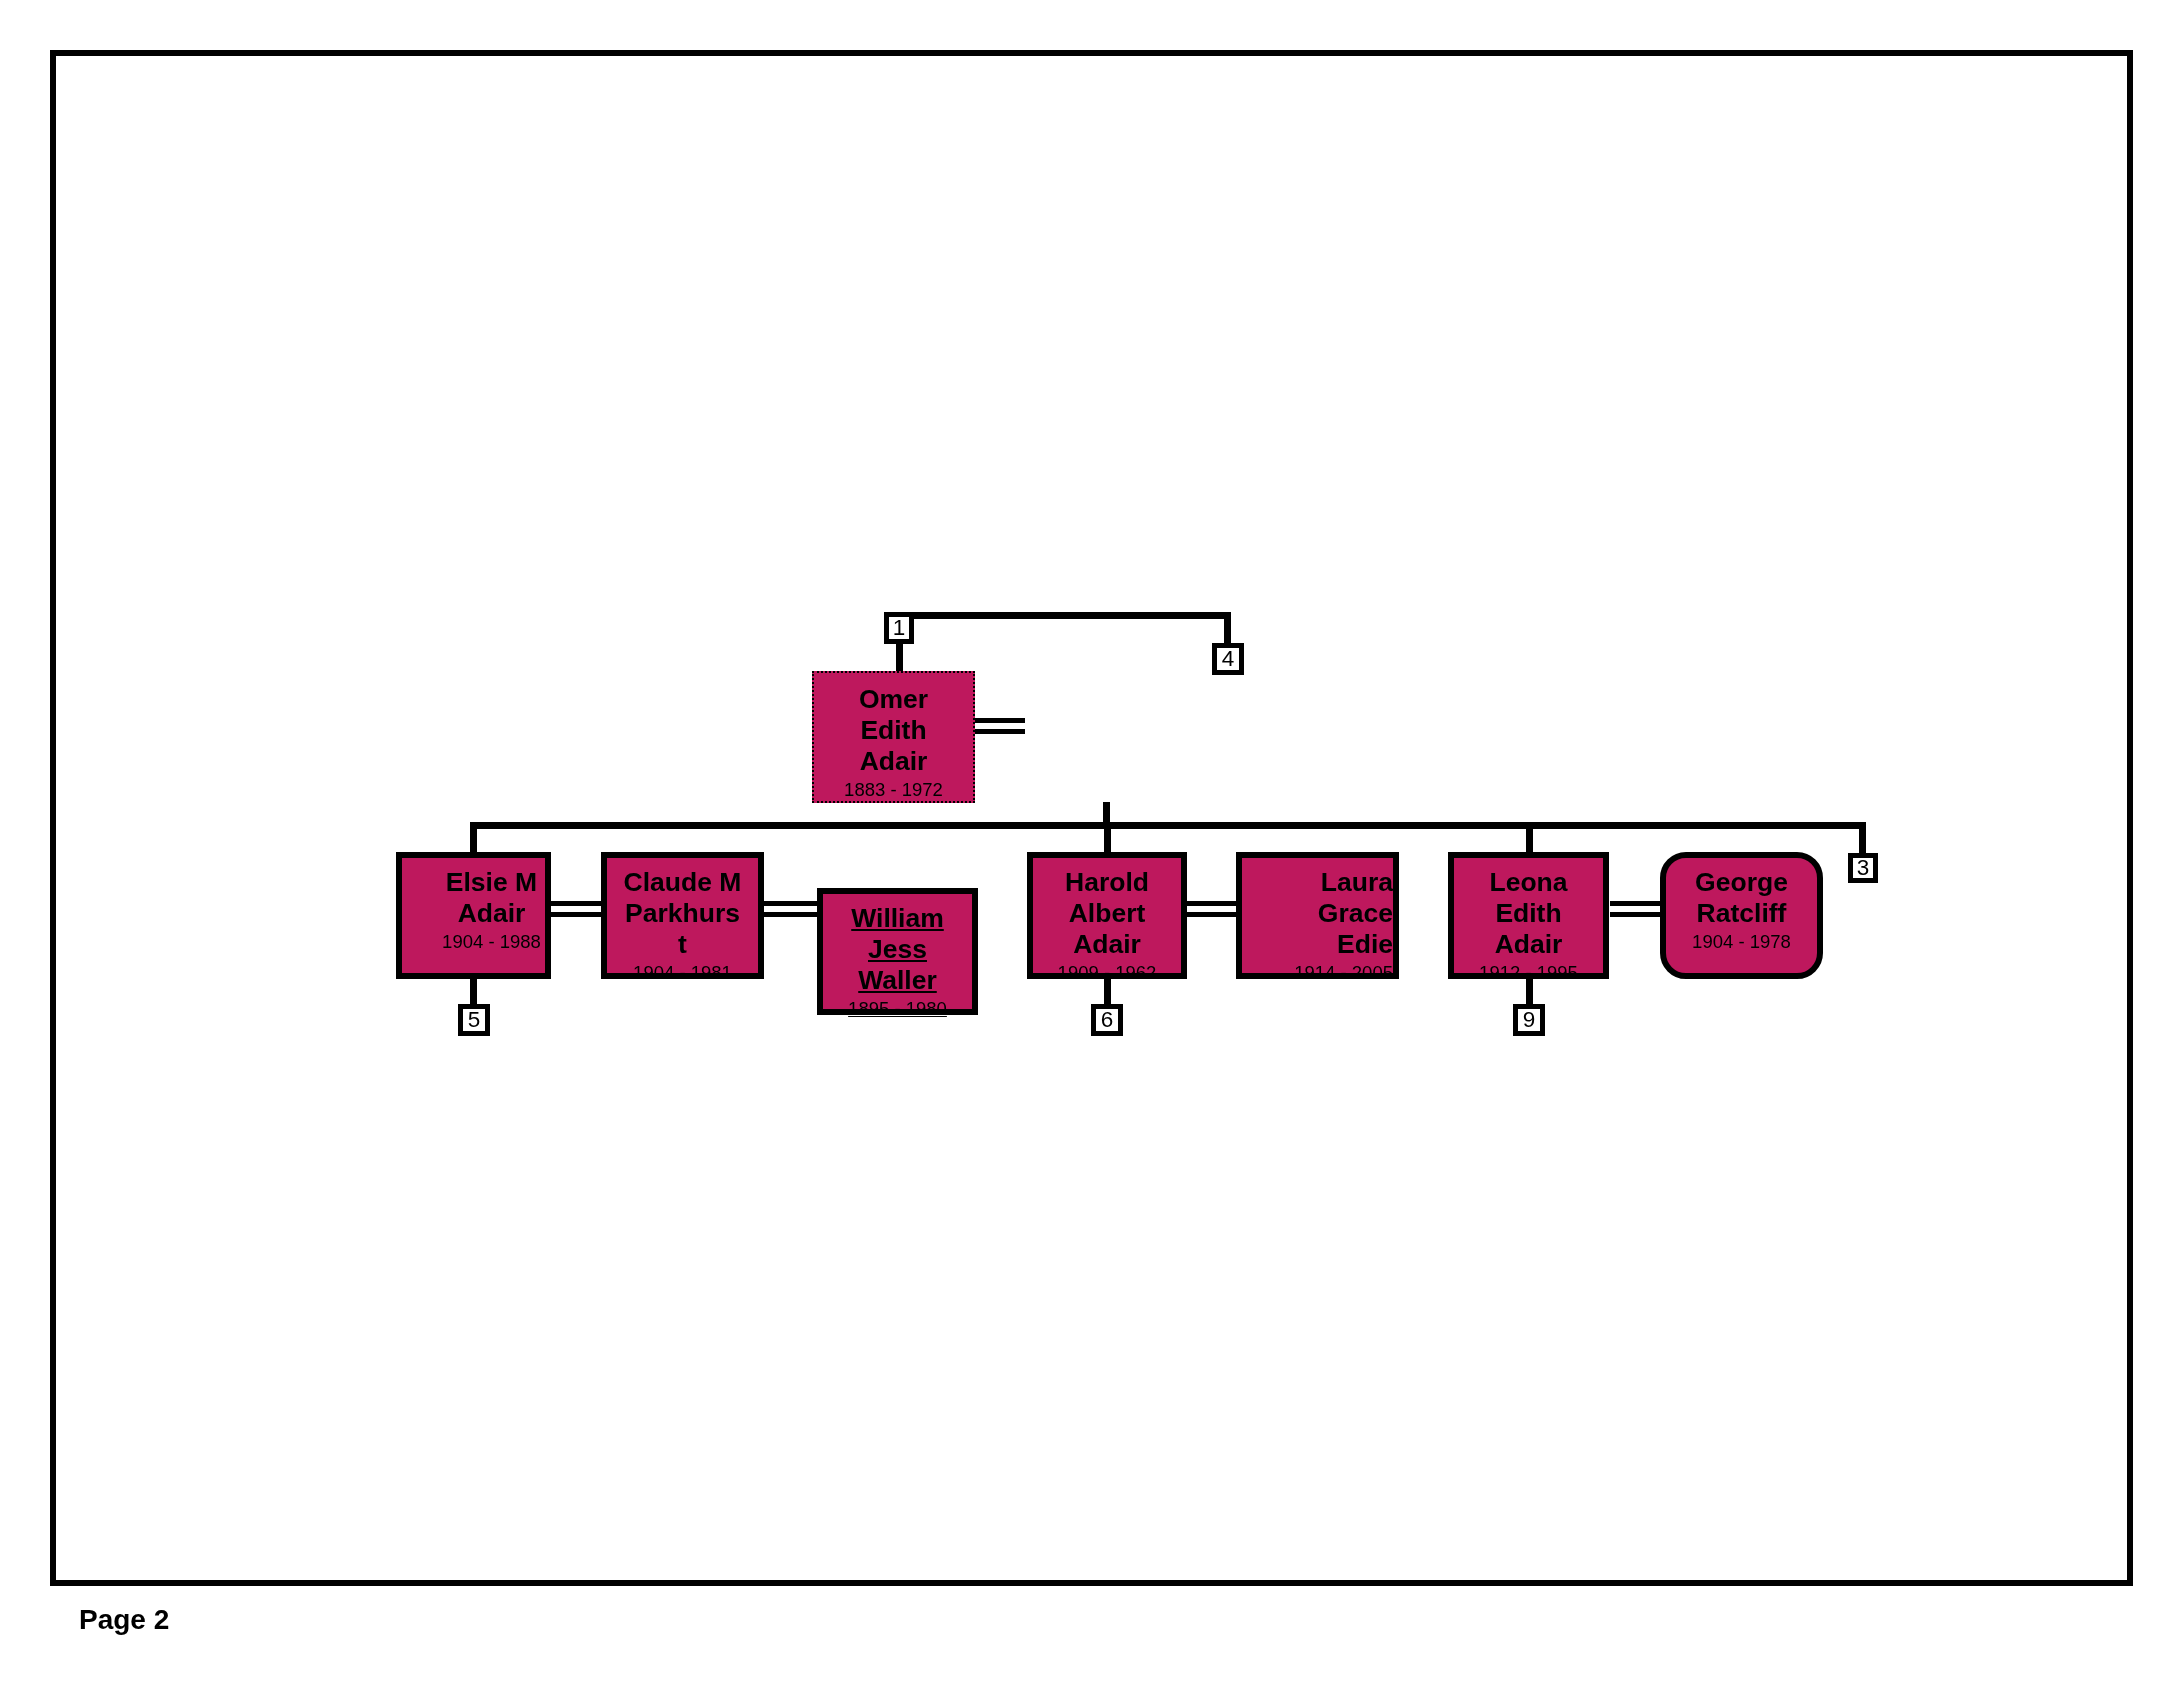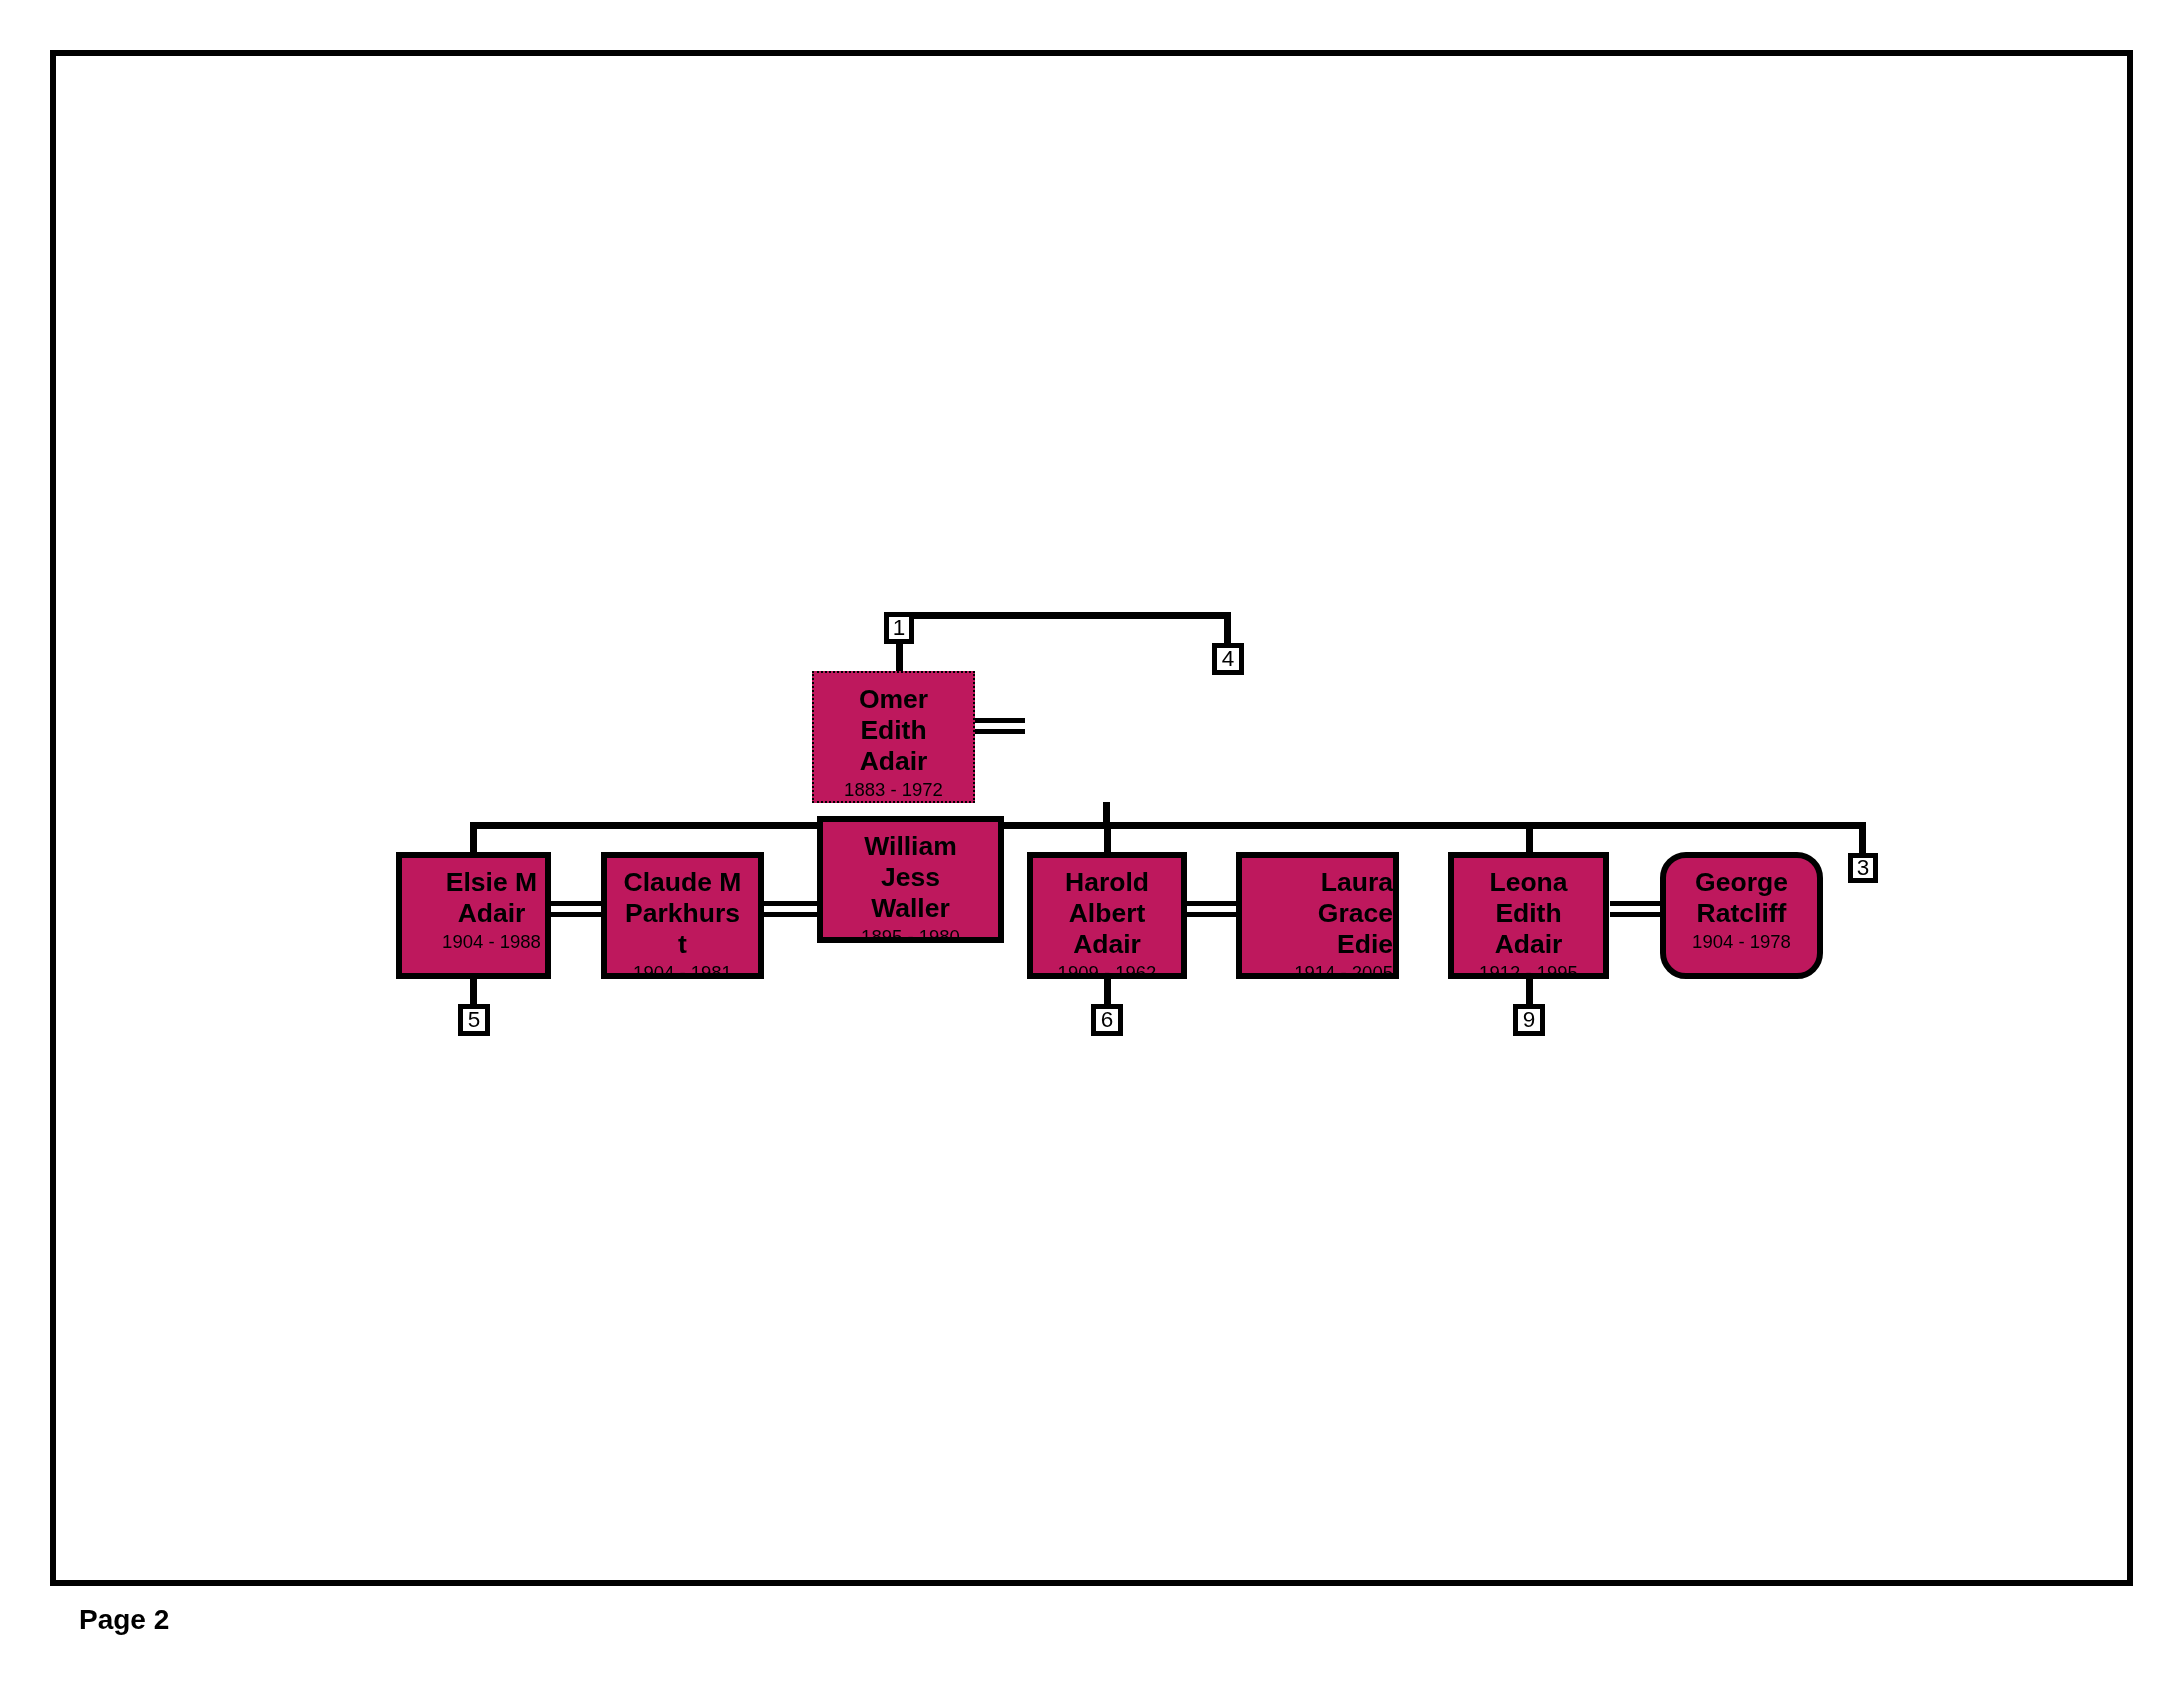--- a/index.html
+++ b/index.html
@@ -126,21 +126,21 @@
 
   <div class="person" style="left:601px;top:852px;width:163px;height:127px;">
     <div class="name">Claude M</div>
     <div class="name">Parkhurs</div>
     <div class="name">t</div>
     <div class="dates">1904 - 1981</div>
   </div>
 
   <div class="dline" style="left:763px;top:901px;width:54px;"></div>
 
-  <div class="person" style="left:817px;top:816px;width:187px;height:127px;">
+  <div class="person" style="left:817px;top:888px;width:161px;height:127px;text-decoration:underline;">
     <div class="name">William</div>
     <div class="name">Jess</div>
     <div class="name">Waller</div>
     <div class="dates">1895 - 1980</div>
   </div>
 
   <div class="person" style="left:1027px;top:852px;width:160px;height:127px;">
     <div class="name">Harold</div>
     <div class="name">Albert</div>
     <div class="name">Adair</div>

